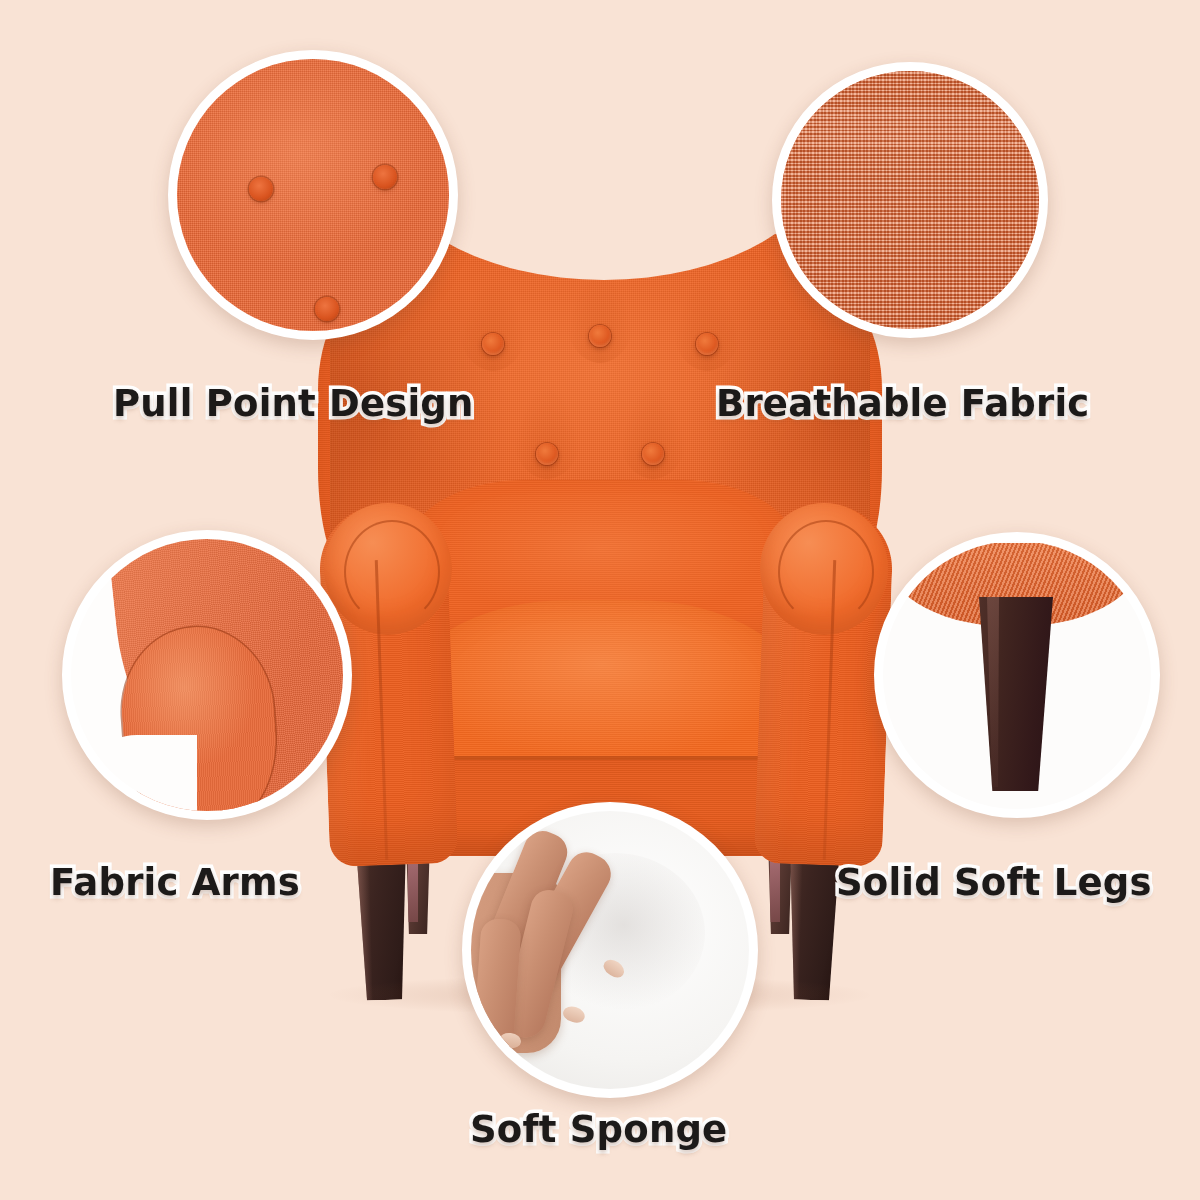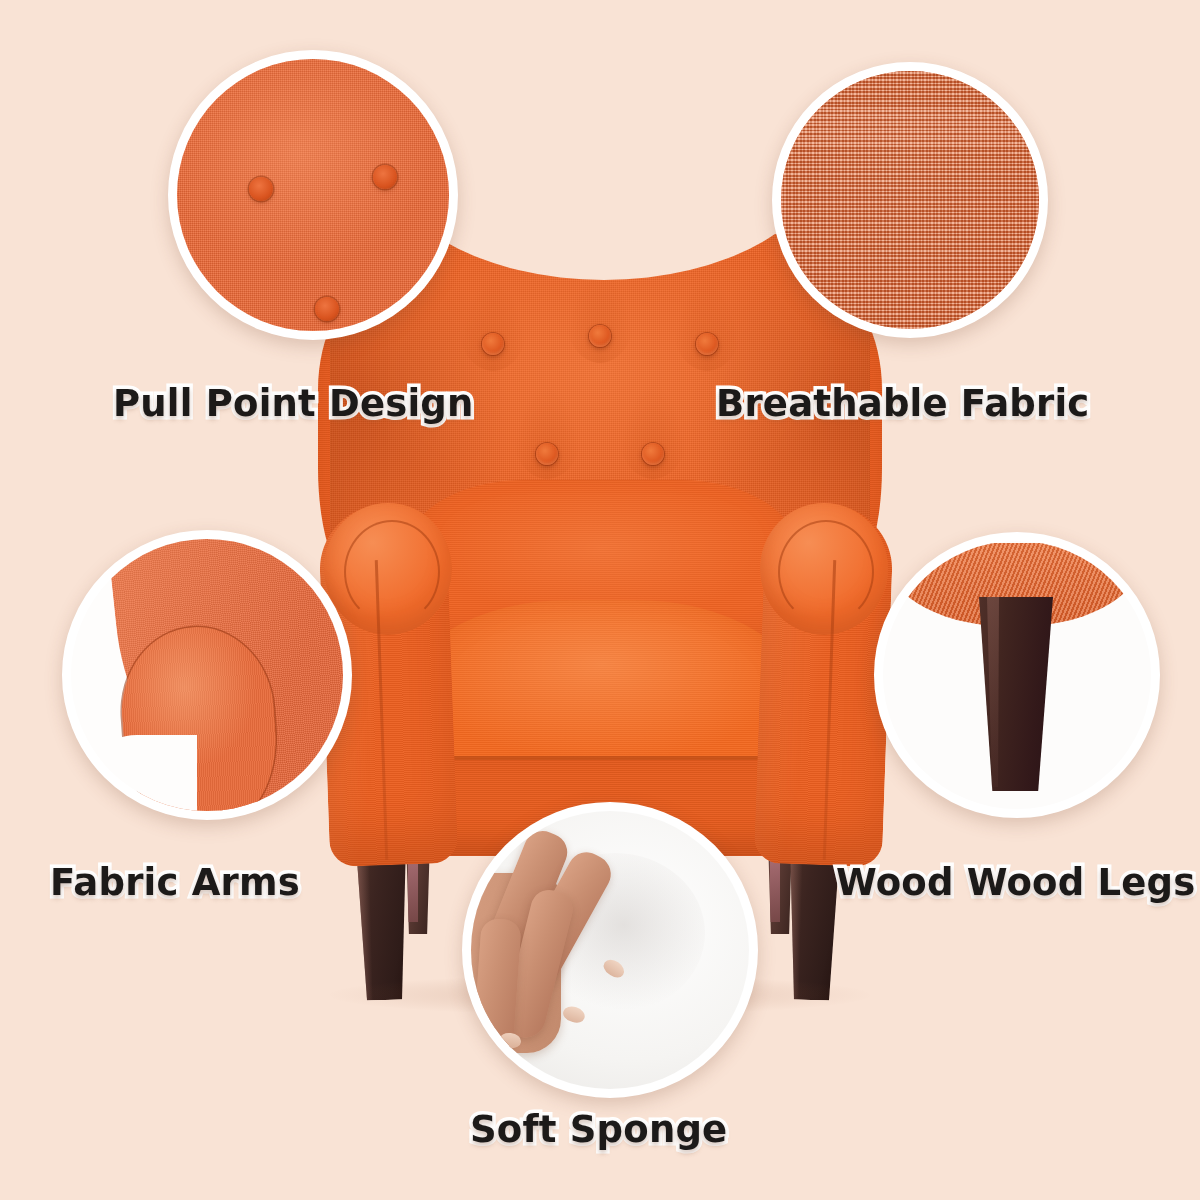--- a/index.html
+++ b/index.html
@@ -479,17 +479,17 @@
       <div class="fingernail" style="left:28px; top:222px; transform:rotate(6deg);"></div>
     </div>
   </div>
 
   <div class="feature-label" id="label-fabric">Breathable Fabric</div>
 
   <div class="feature-label" id="label-pull-point">Pull Point Design</div>
 
   <div class="feature-label" id="label-round-arms">Fabric Arms</div>
 
-  <div class="feature-label" id="label-wood-legs">Wood Wood Legs</div>
+  <div class="feature-label" id="label-wood-legs">Solid Soft Legs</div>
 
   <div class="feature-label" id="label-sponge">Soft Sponge</div>
 
 </div>
 
 </body></html>

